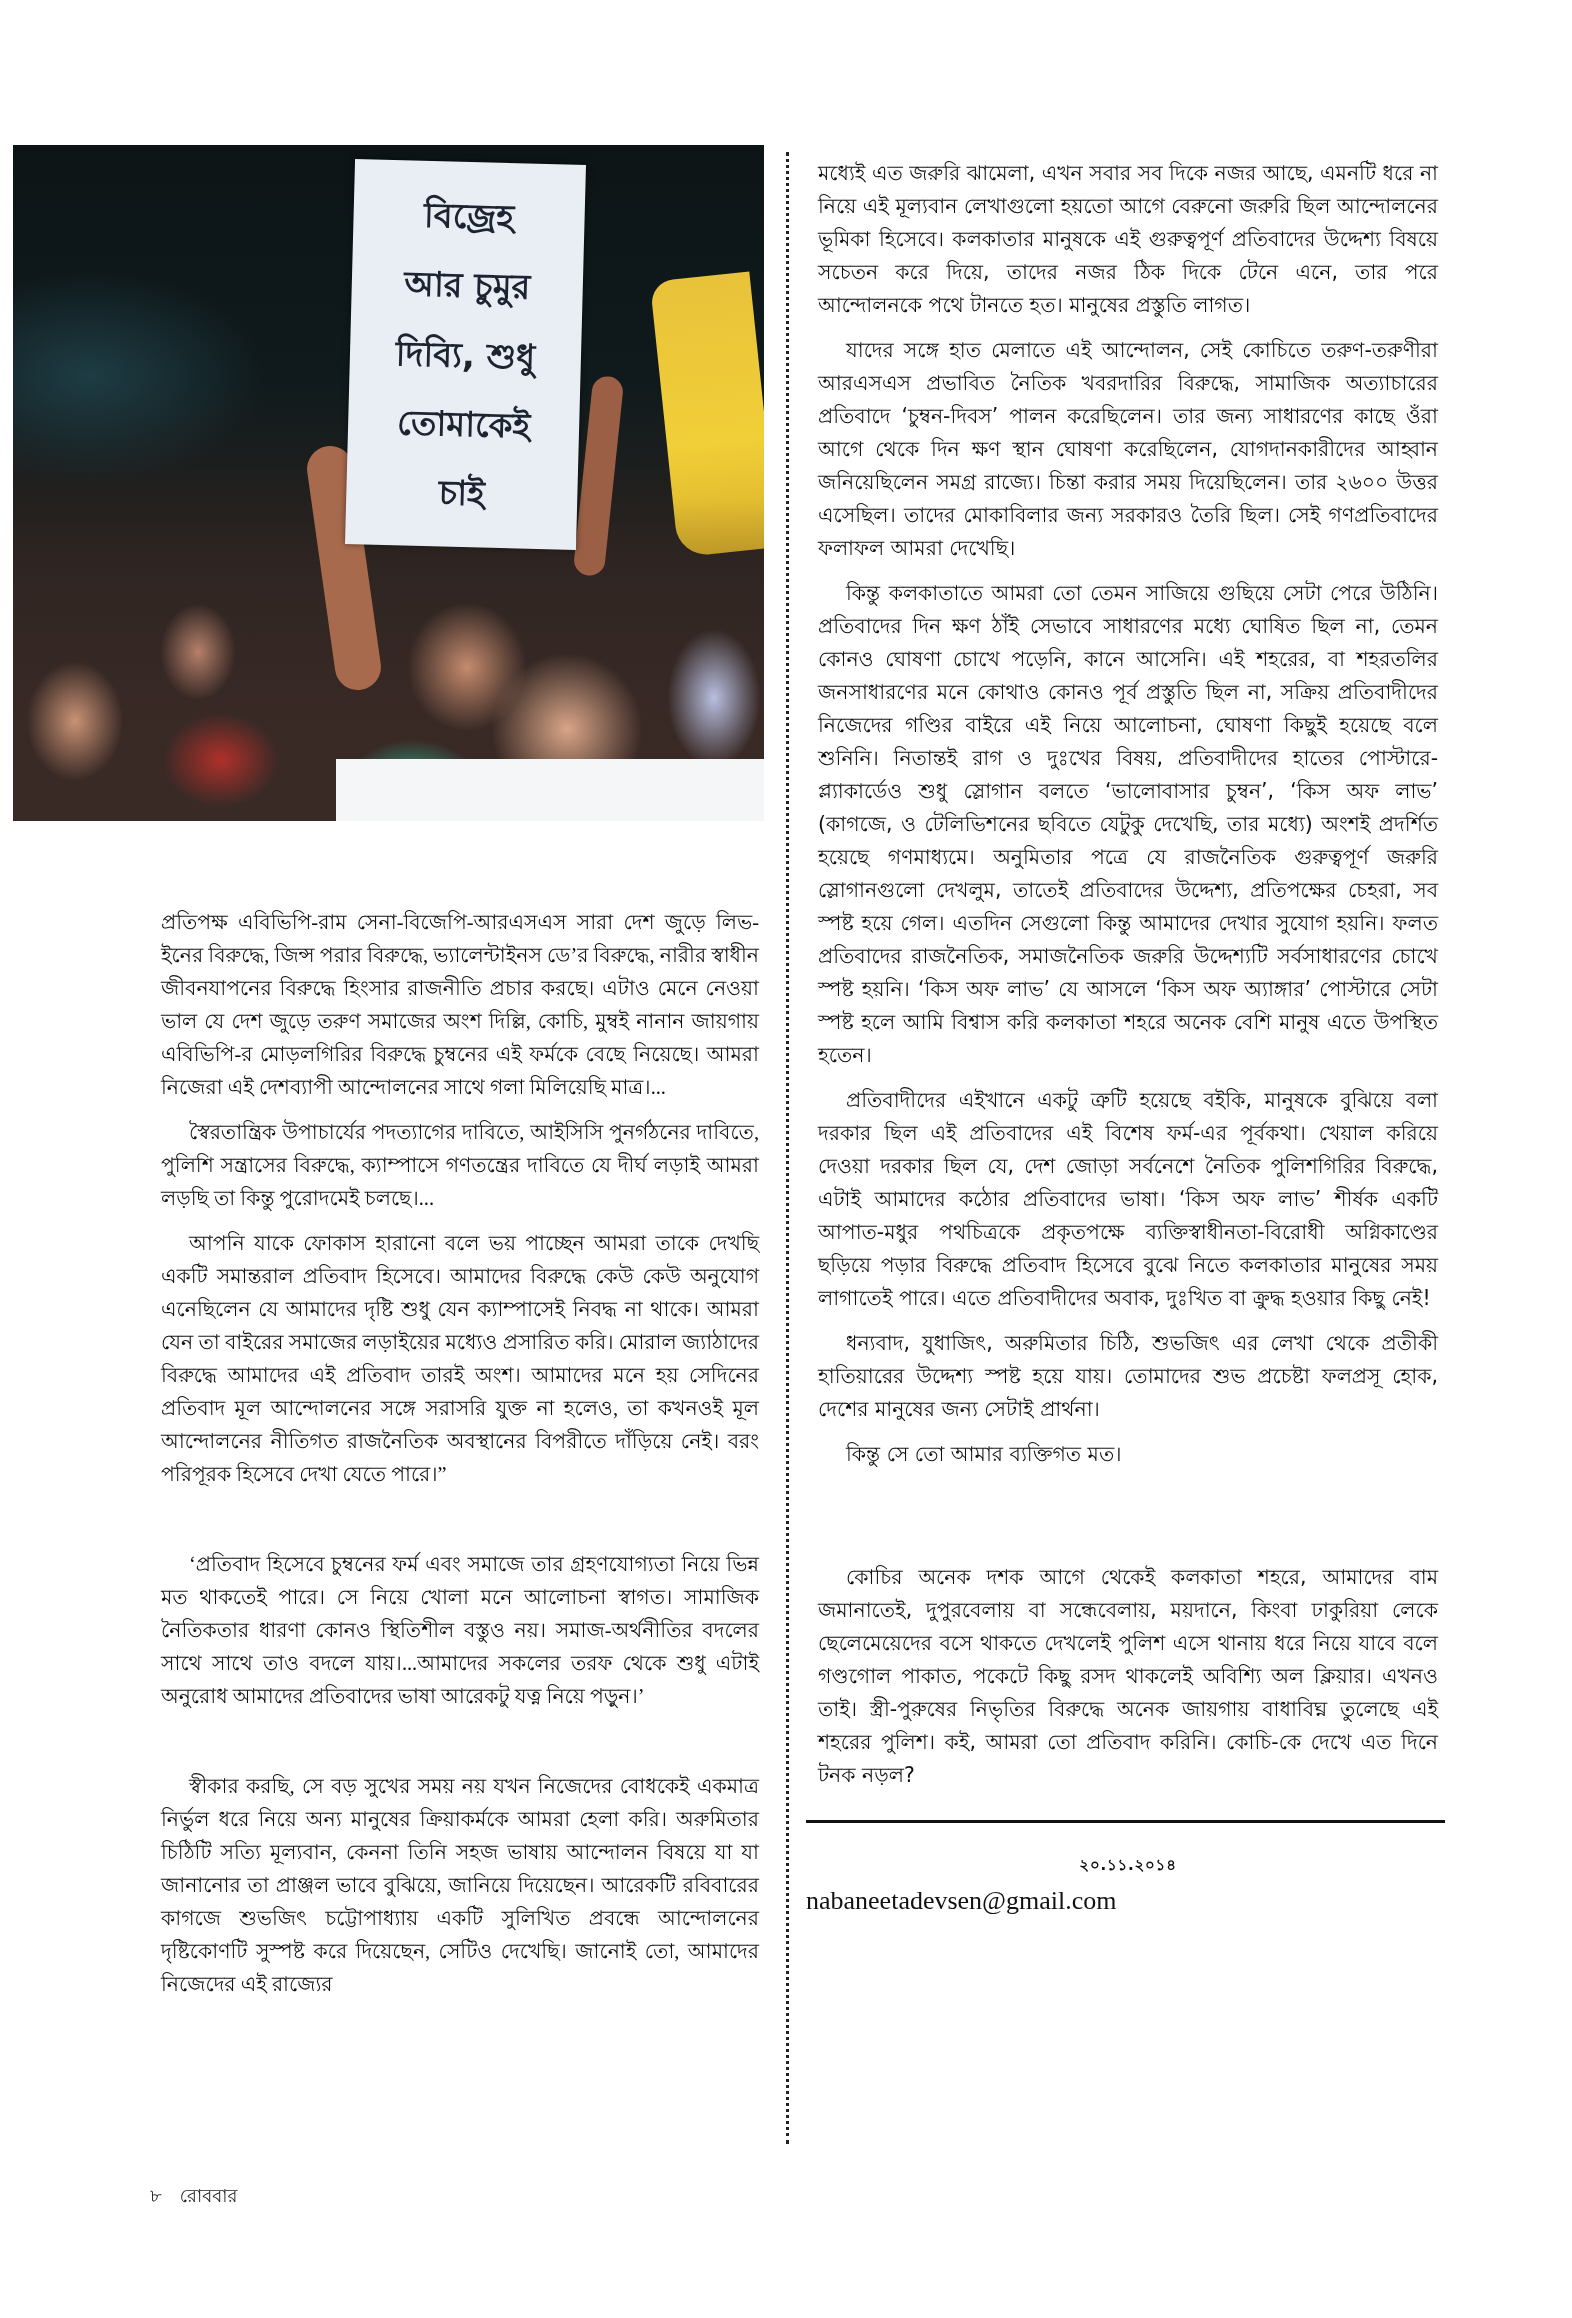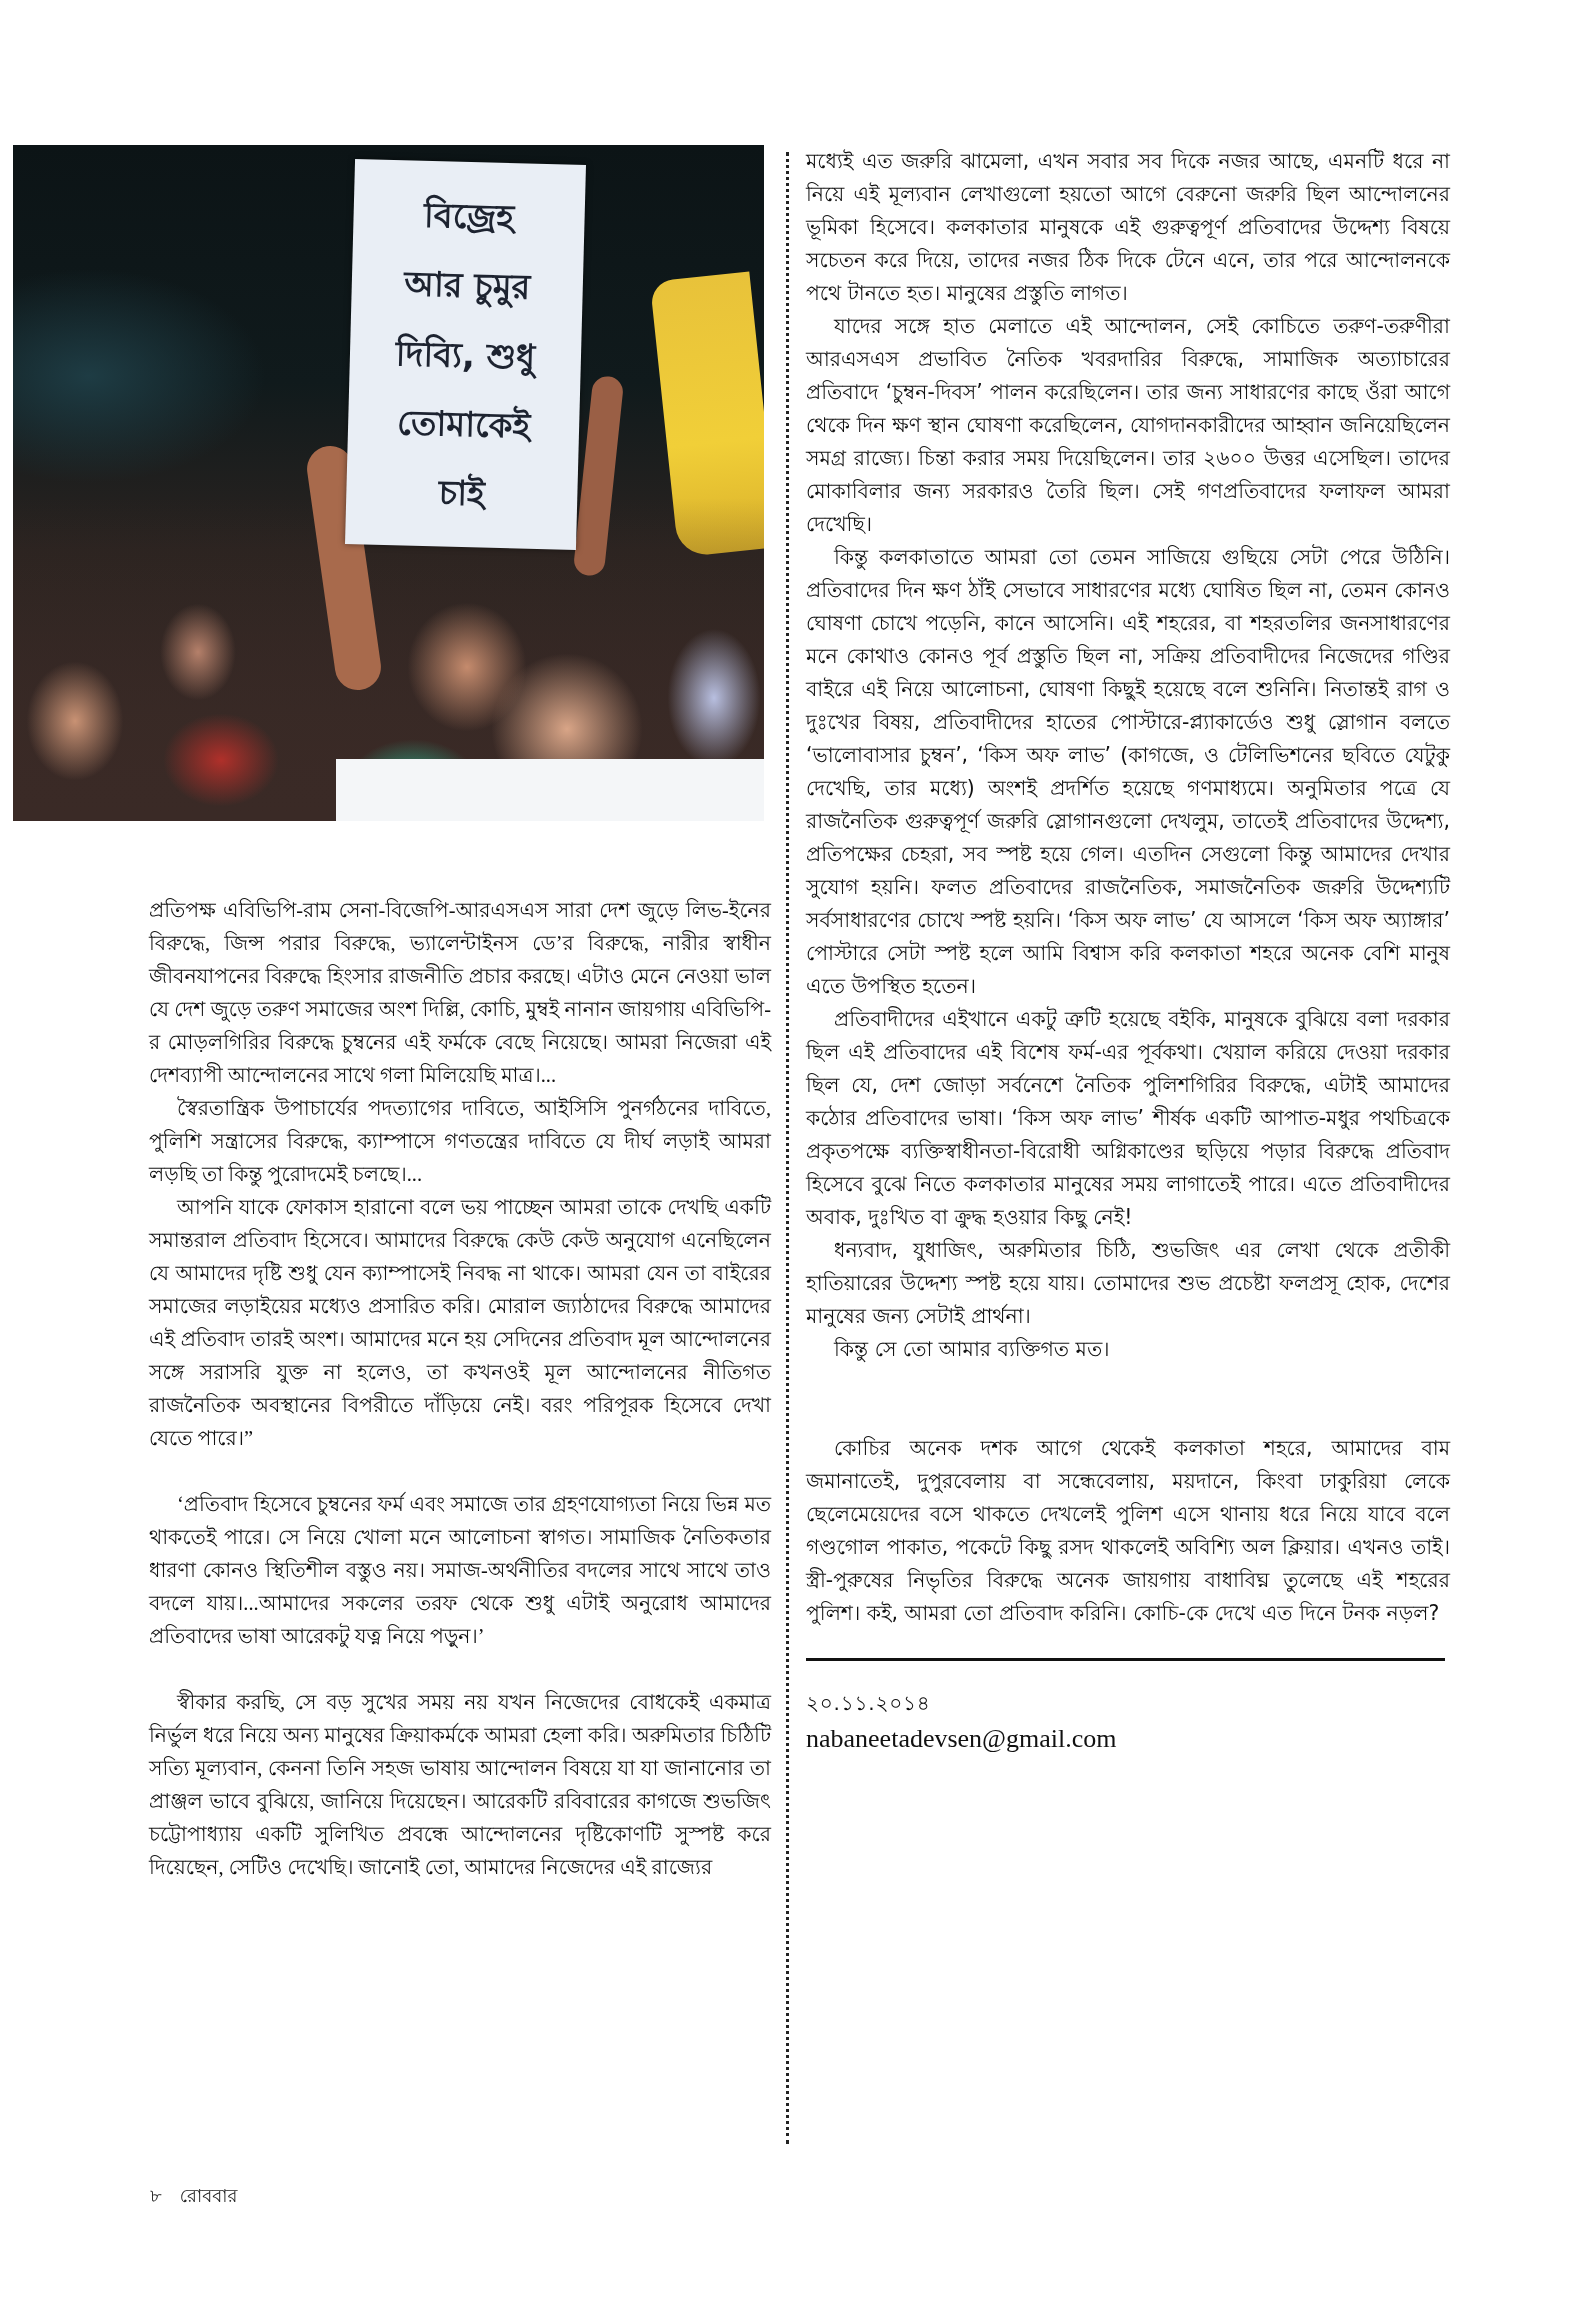--- a/index.html
+++ b/index.html
@@ -48,28 +48,28 @@
 
   
   .col {
     position:absolute;
     font-family: "DejaVu Sans", sans-serif;
     font-size: 20.4px;
     line-height: 33px;
     color:#111;
     text-align: justify;
   }
-  .col p { margin: 0; text-indent: 0; }
+  .col p { margin: 12px; text-indent: 0; }
   .col p.ind { text-indent: 28px; }
   .col .gap { height: 33px; }
   .left-col { left: 149px; top: 894px; width: 622px; font-family: Liberation Serif, serif; }
   .right-col { left: 806px; top: 145px; width: 644px; }
 
   .rule { height: 0; border-top: 3.8px solid #111; margin: 28px 0 25px 0; width: 639px; }
-  .date { text-align: left; font-size: 20px; line-height: 34px; letter-spacing: 0.8px; }
+  .date { text-align: center; font-size: 15px; line-height: 34px; letter-spacing: 0.8px; font-weight: bold; }
   .email { font-family: "Liberation Serif", serif; font-size: 26px; line-height: 37px; }
 
   .folio {
     position:absolute; left:150px; top:2182px;
     font-family: "DejaVu Sans", sans-serif; font-size: 18px; color:#222;
   }
   .folio .num { margin-right: 12.3px; }
 </style>
 </head>
 <body>

